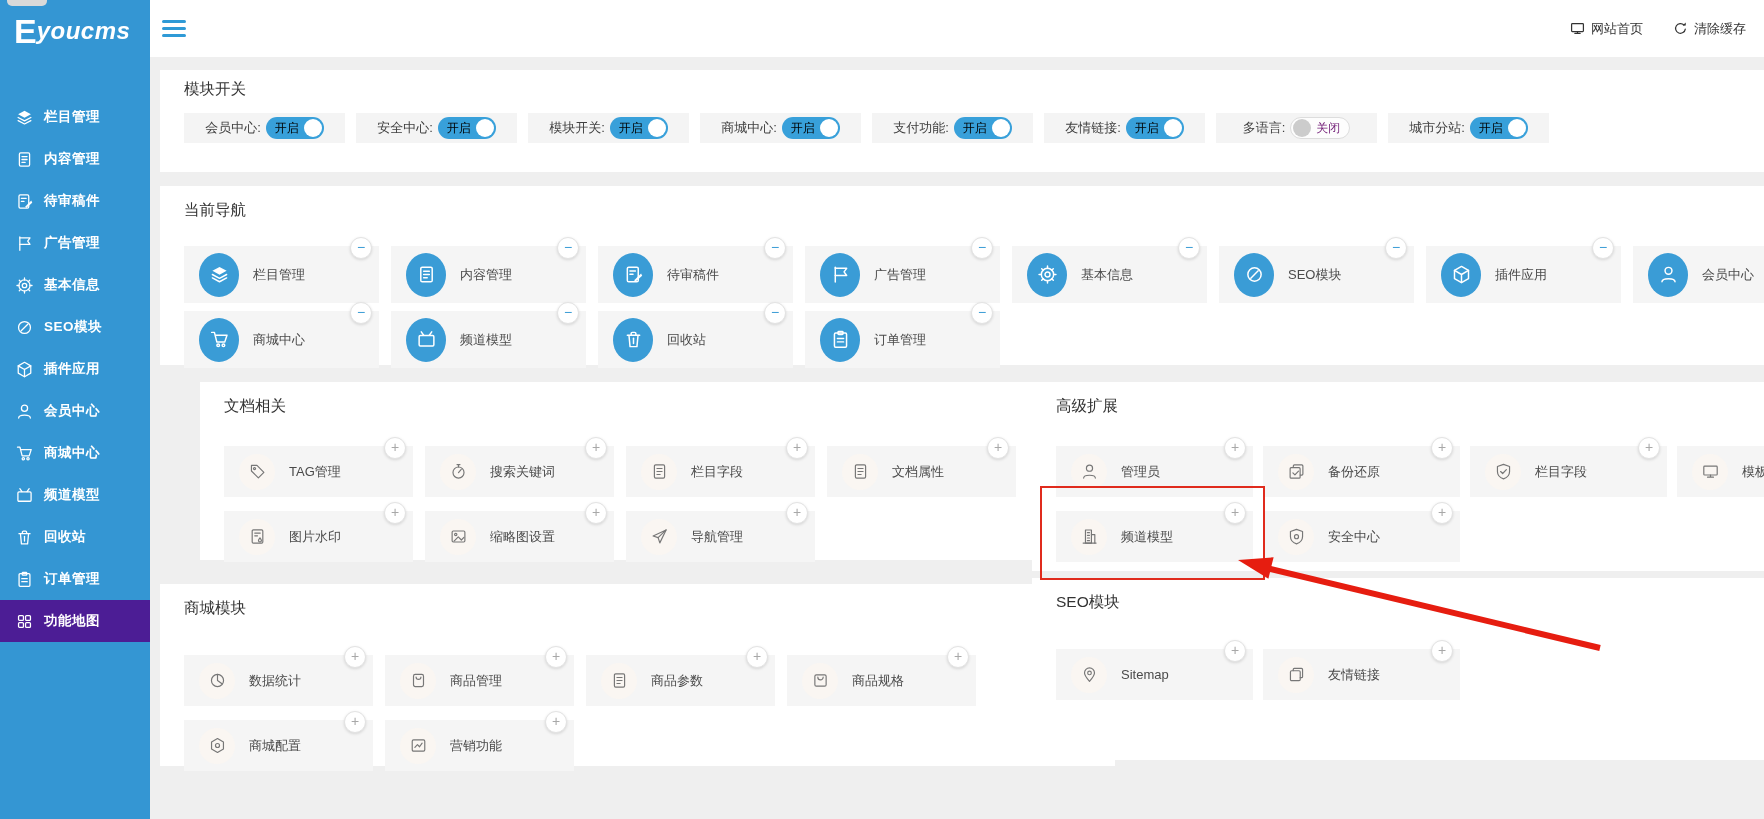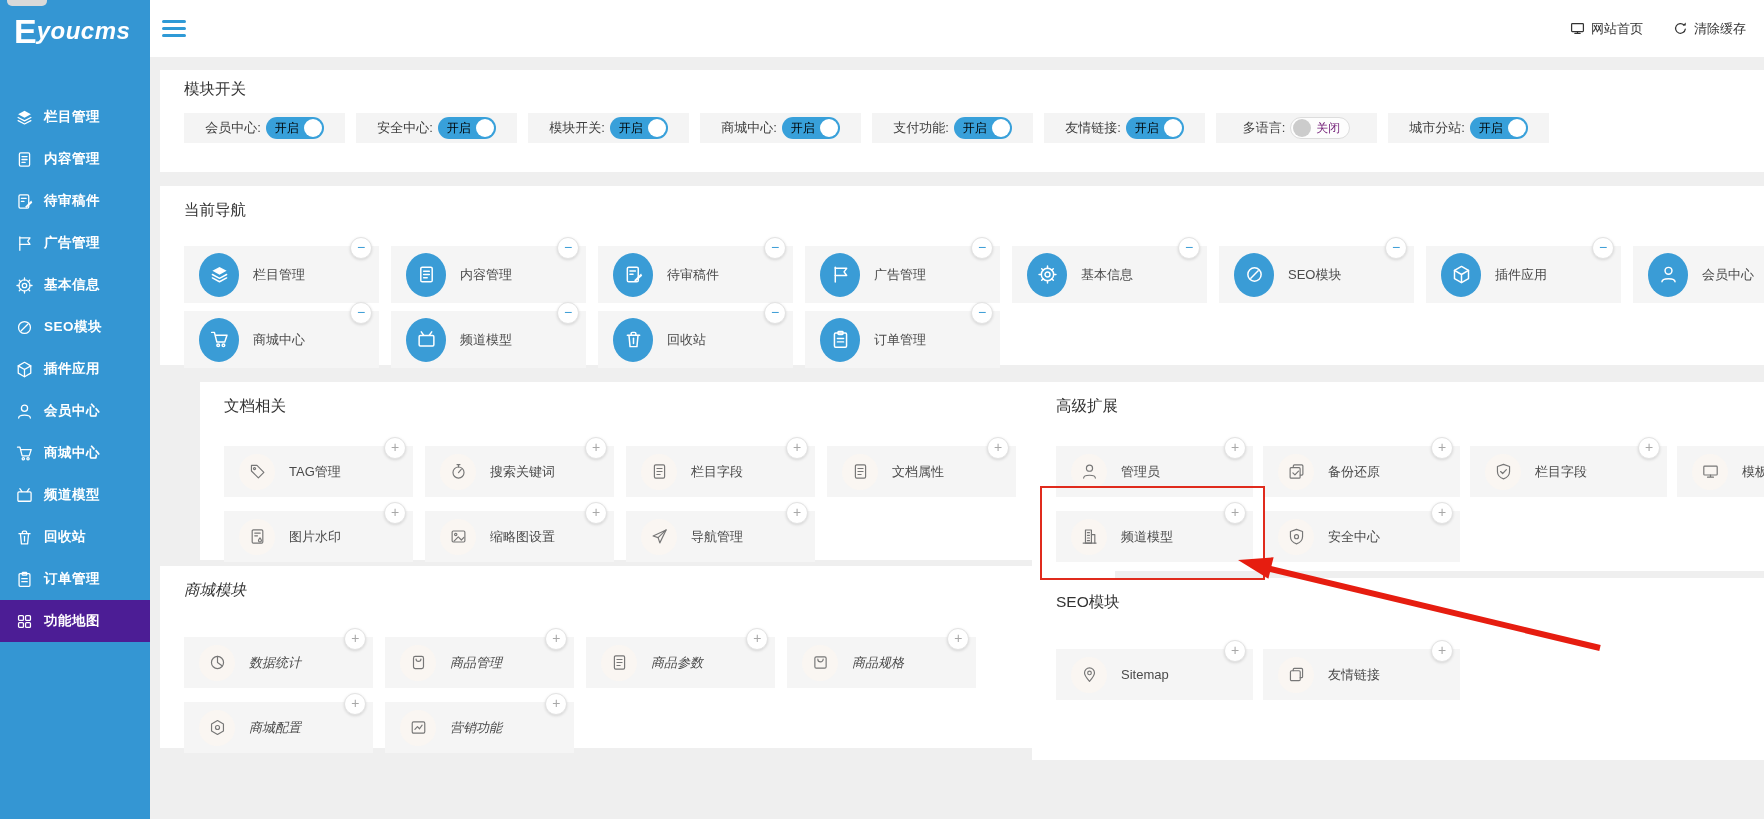--- a/index.html
+++ b/index.html
@@ -28,21 +28,21 @@
   .toplinks{display:flex;align-items:center;gap:30px;}
   .toplink{display:flex;align-items:center;gap:6px;font-size:13px;color:#333;cursor:pointer;}
   .toplink svg{width:15px;height:15px;}
   
   .panel{position:absolute;background:#fff;box-sizing:border-box;padding:14px 24px 0 24px;}
   .ptitle{font-size:15.5px;color:#333;margin:0 0 0 0;font-weight:normal;}
   #p-switch{left:160px;top:70px;width:1760px;height:102px;padding-top:9px;}
   #p-nav{left:160px;top:186px;width:1760px;height:179px;}
   #p-doc{left:160px;top:382px;width:841px;height:178px;margin-left:40px;}
   #p-adv{left:1032px;top:382px;width:880px;height:189px;}
-  #p-mall{left:160px;top:566px;width:955px;height:182px;font-style:italic;}
+  #p-mall{left:160px;top:584px;width:955px;height:182px;}
   #p-seo{left:1032px;top:578px;width:880px;height:182px;}
   
   .togglerow{display:flex;gap:11px;margin-top:13px;}
   .tbox{width:161px;height:30px;background:#f4f4f4;display:flex;align-items:center;justify-content:center;flex:0 0 auto;}
   .tlabel{font-size:13px;color:#404040;}
   .switch{display:inline-flex;align-items:center;height:22px;border-radius:11px;font-size:12px;margin-left:5px;cursor:pointer;box-sizing:border-box;}
   .switch.on{background:#38a0da;color:#000000;padding:0 2px 0 9px;}
   .switch.on em{font-style:normal;margin-right:5px;}
   .switch.off{background:#fdfdfd;border:1px solid #ddd;color:#701a75;padding:0 9px 0 2px;}
   .switch.off em{font-style:normal;margin-left:5px;}

